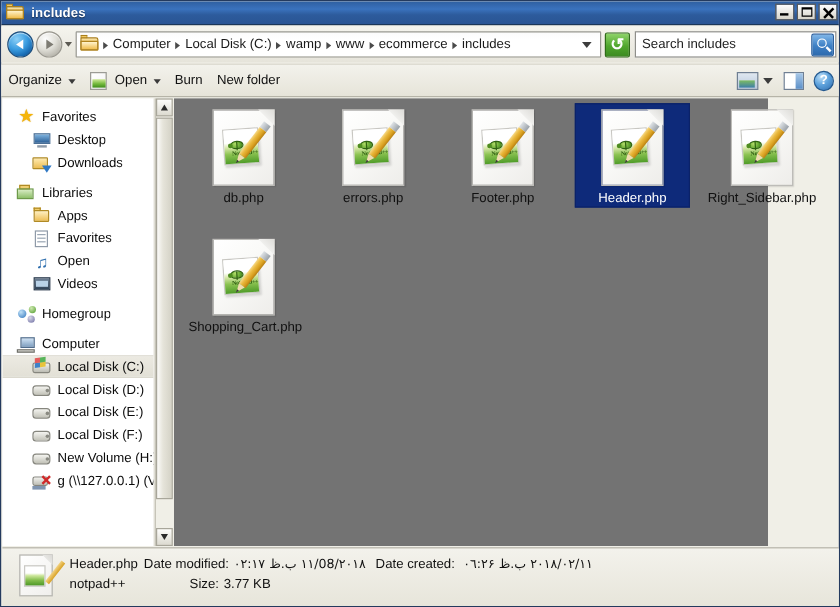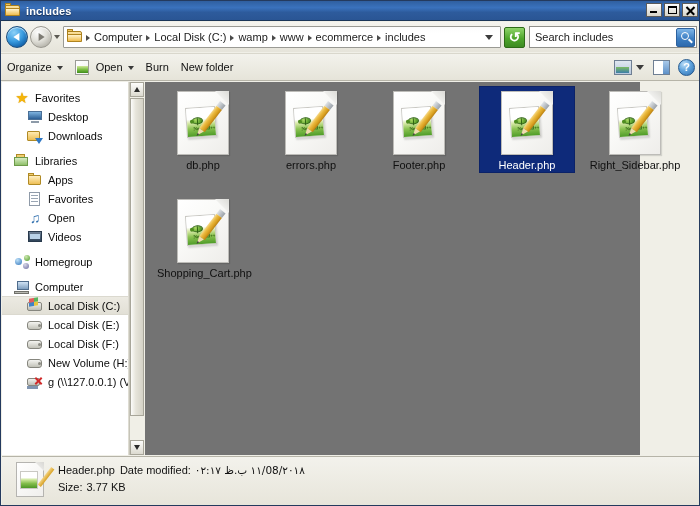--- a/index.html
+++ b/index.html
@@ -1095,20 +1095,27 @@
             <i class="c2"></i>
           </span>
         <span class="nav-label">Computer</span>
       </div>
       <div class="nav-row child selected">
         <span class="nav-ico ic-diskc">
             <i class="dsk"></i>
             <i class="flag"></i>
           </span>
         <span class="nav-label">Local Disk (C:)</span>
+      </div>
+      <div class="nav-row child">
+        <span class="nav-ico ic-disk">
+            <i class="dsk"></i>
+            <i class="dot"></i>
+          </span>
+        <span class="nav-label">Local Disk (D:)</span>
       </div>
       <div class="nav-row child">
         <span class="nav-ico ic-disk">
             <i class="dsk"></i>
             <i class="dot"></i>
           </span>
         <span class="nav-label">Local Disk (E:)</span>
       </div>
       <div class="nav-row child">
         <span class="nav-ico ic-disk">
@@ -1275,21 +1282,26 @@
       <span class="pg"></span>
         <span class="fold"></span>
         <span class="scene"></span>
         <span class="pen"></span>
     </div>
     <div id="dp-text">
       <div class="dp-line">
         <span class="dp-name">Header.php</span>
         <span class="dp-k">Date modified:</span>
         <span class="rtl-val" style="margin-left:4px">٢٠١٨/08/١١ ب.ظ ٠٢:١٧</span>
+        <span class="dp-col2">
+          <span class="dp-k">Date created:</span>
+          <span class="rtl-val" style="margin-left:4px">٢٠١٨/٠٢/١١ ب.ظ ٠٦:٢۶</span>
+        </span>
       </div>
       <div class="dp-row2">
+        <span class="dp-app">notpad++</span>
         <span class="dp-k">Size:</span>
         <span style="margin-left:4px">3.77 KB</span>
       </div>
     </div>
   </div>
 
 </div>
 
 </body></html>

